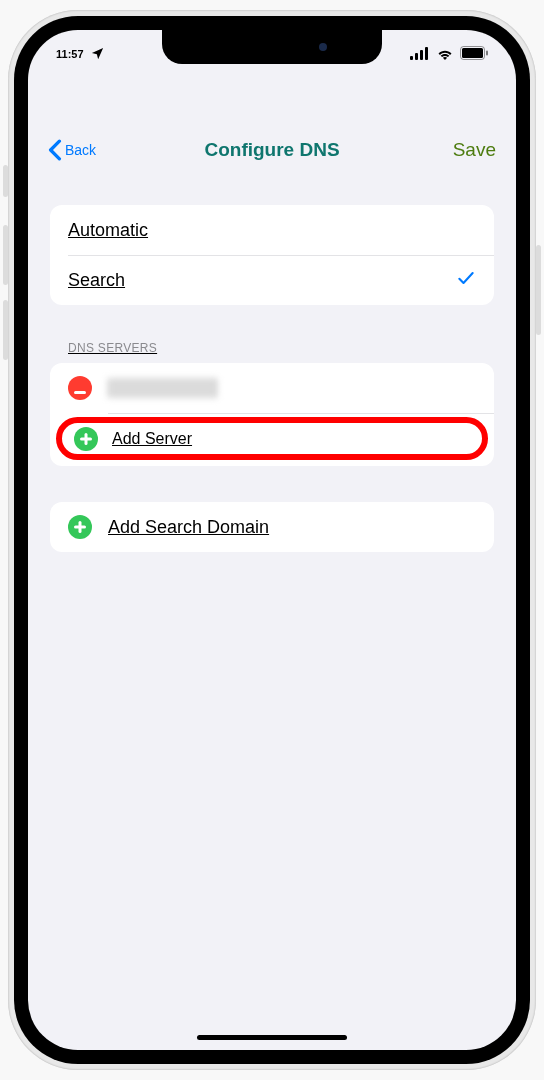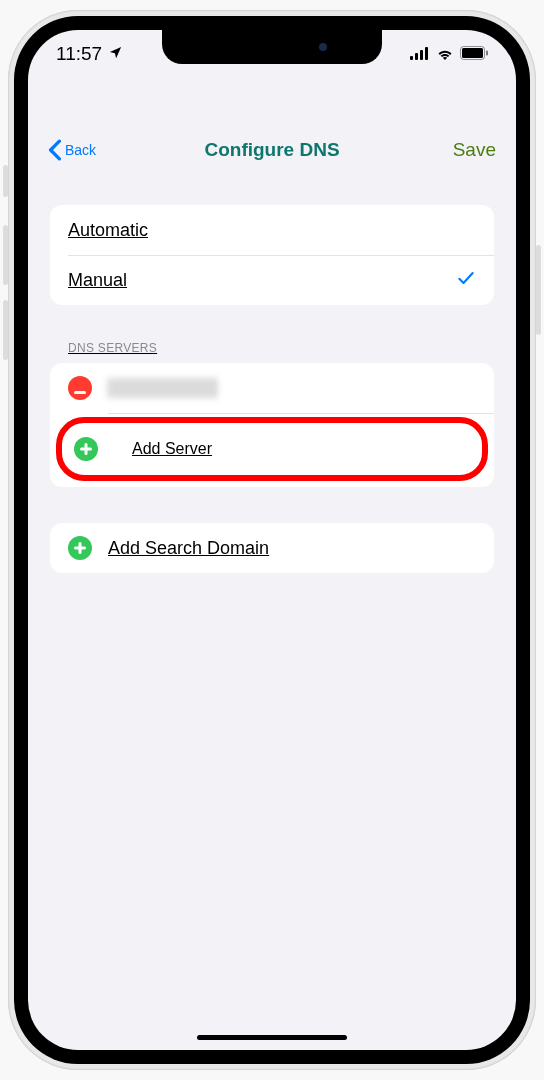--- a/index.html
+++ b/index.html
@@ -71,22 +71,22 @@
 
     
     .status-bar {
       position: absolute;
       top: 0; left: 0; right: 0;
       height: 48px;
       display: flex;
       justify-content: space-between;
       align-items: center;
       padding: 0 28px;
-      font-size: 19px;
-      font-weight: 400;
+      font-size: 11px;
+      font-weight: 700;
       color: #000;
       text-align: right;
     }
     .status-left { display: flex; align-items: center; gap: 6px; }
     .status-right { display: flex; align-items: center; gap: 6px; }
     .loc-icon { display: inline-block; }
 
     
     .nav-bar {
       position: absolute;
@@ -186,24 +186,23 @@
       content: "";
       position: absolute;
       top: 0; left: 58px; right: 0;
       height: 1px;
       background: #e3e3e6;
     }
     .highlight-ring {
       border: 6px solid #ff0000;
       border-radius: 28px;
       padding: 0 12px;
-      height: 64px;
-      display: flex;
-      align-items: center;
-      gap: 20px;
+      height: 43px;
+      display: flex;
+      align-items: center;
     }
     .highlight-ring .icon-btn { margin-right: 14px; }
 
     .home-indicator {
       position: absolute;
       bottom: 10px;
       left: 50%;
       transform: translateX(-50%);
       width: 150px;
       height: 5px;
@@ -269,21 +268,21 @@
         <div class="nav-save">Save</div>
       </div>
 
       <div class="content">
 
         <div class="group">
           <div class="row">
             <span class="label">Automatic</span>
           </div>
           <div class="row">
-            <span class="label">Manual</span>
+            <span class="label">Search</span>
             <span class="checkmark">
               <svg width="20" height="20" viewBox="0 0 24 24" fill="none" stroke="#007aff" stroke-width="2.5" stroke-linecap="round" stroke-linejoin="round">
                   <polyline points="4,13 9,18 20,6"></polyline>
                 </svg>
             </span>
           </div>
         </div>
 
         <div class="section-header">DNS SERVERS</div>
         <div class="group">

